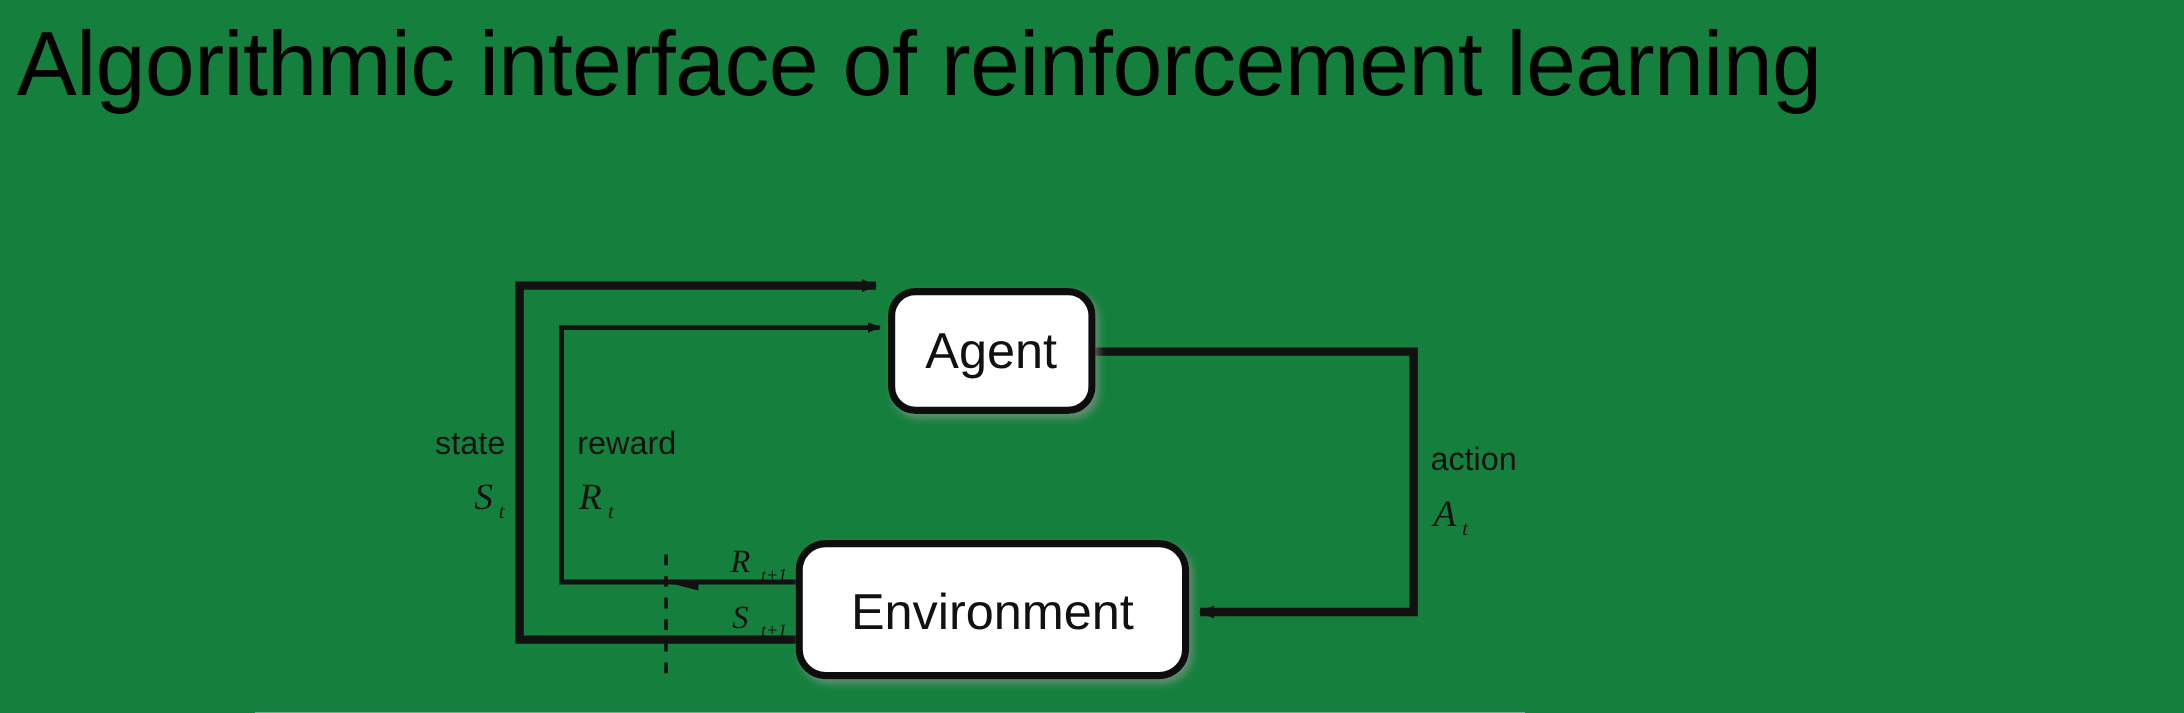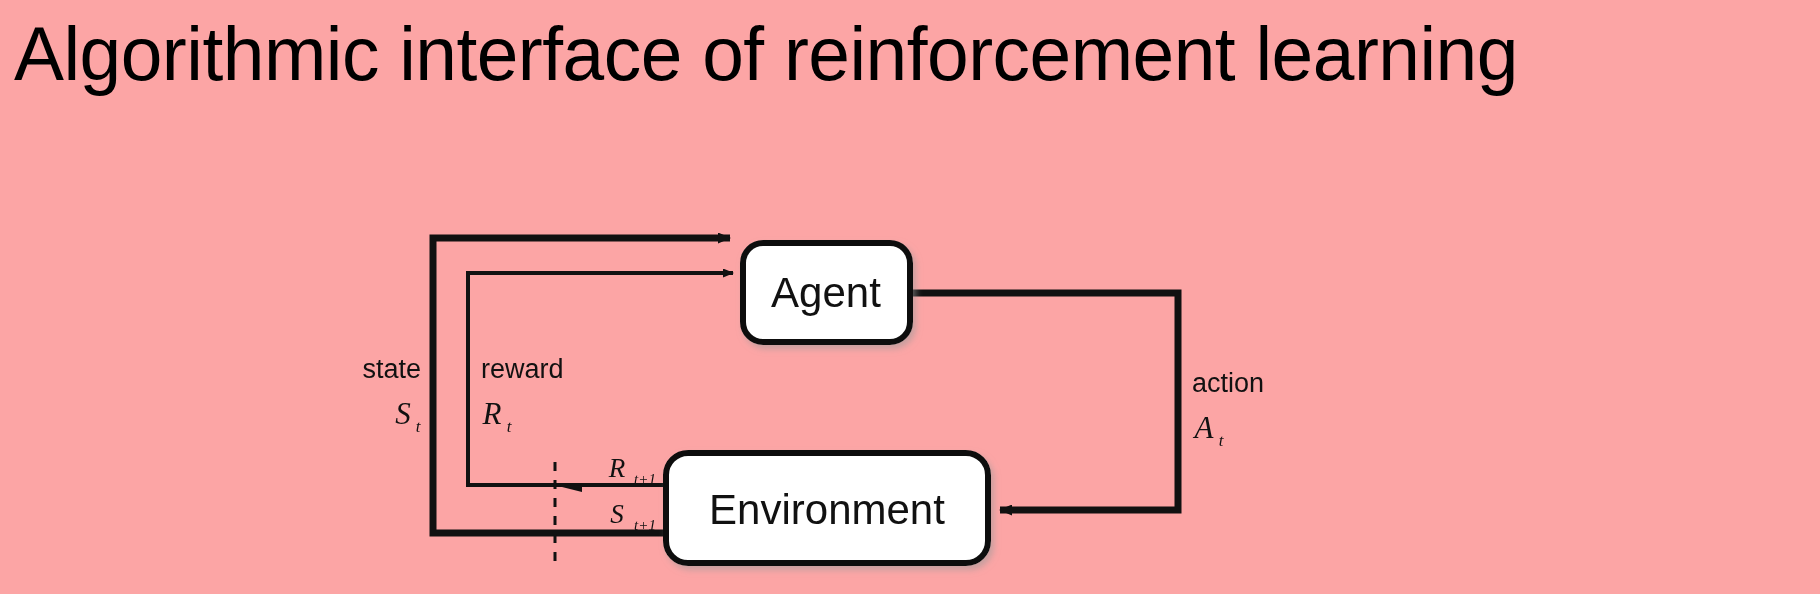--- a/index.html
+++ b/index.html
@@ -11,21 +11,21 @@
     width: 1820px;
     height: 594px;
     font-family: "Liberation Sans", sans-serif;
     overflow: hidden;
     position: relative;
   }
   #slide {
     position: relative;
     width: 1820px;
     height: 594px;
-    background: #fca5a5;
+    background: #15803d;
   }
   #slide-title {
     position: absolute;
     left: 14px;
     top: 6px;
     width: 1800px;
     font-family: "Liberation Sans", sans-serif;
     font-size: 76px;
     font-weight: 400;
     line-height: 96px;

